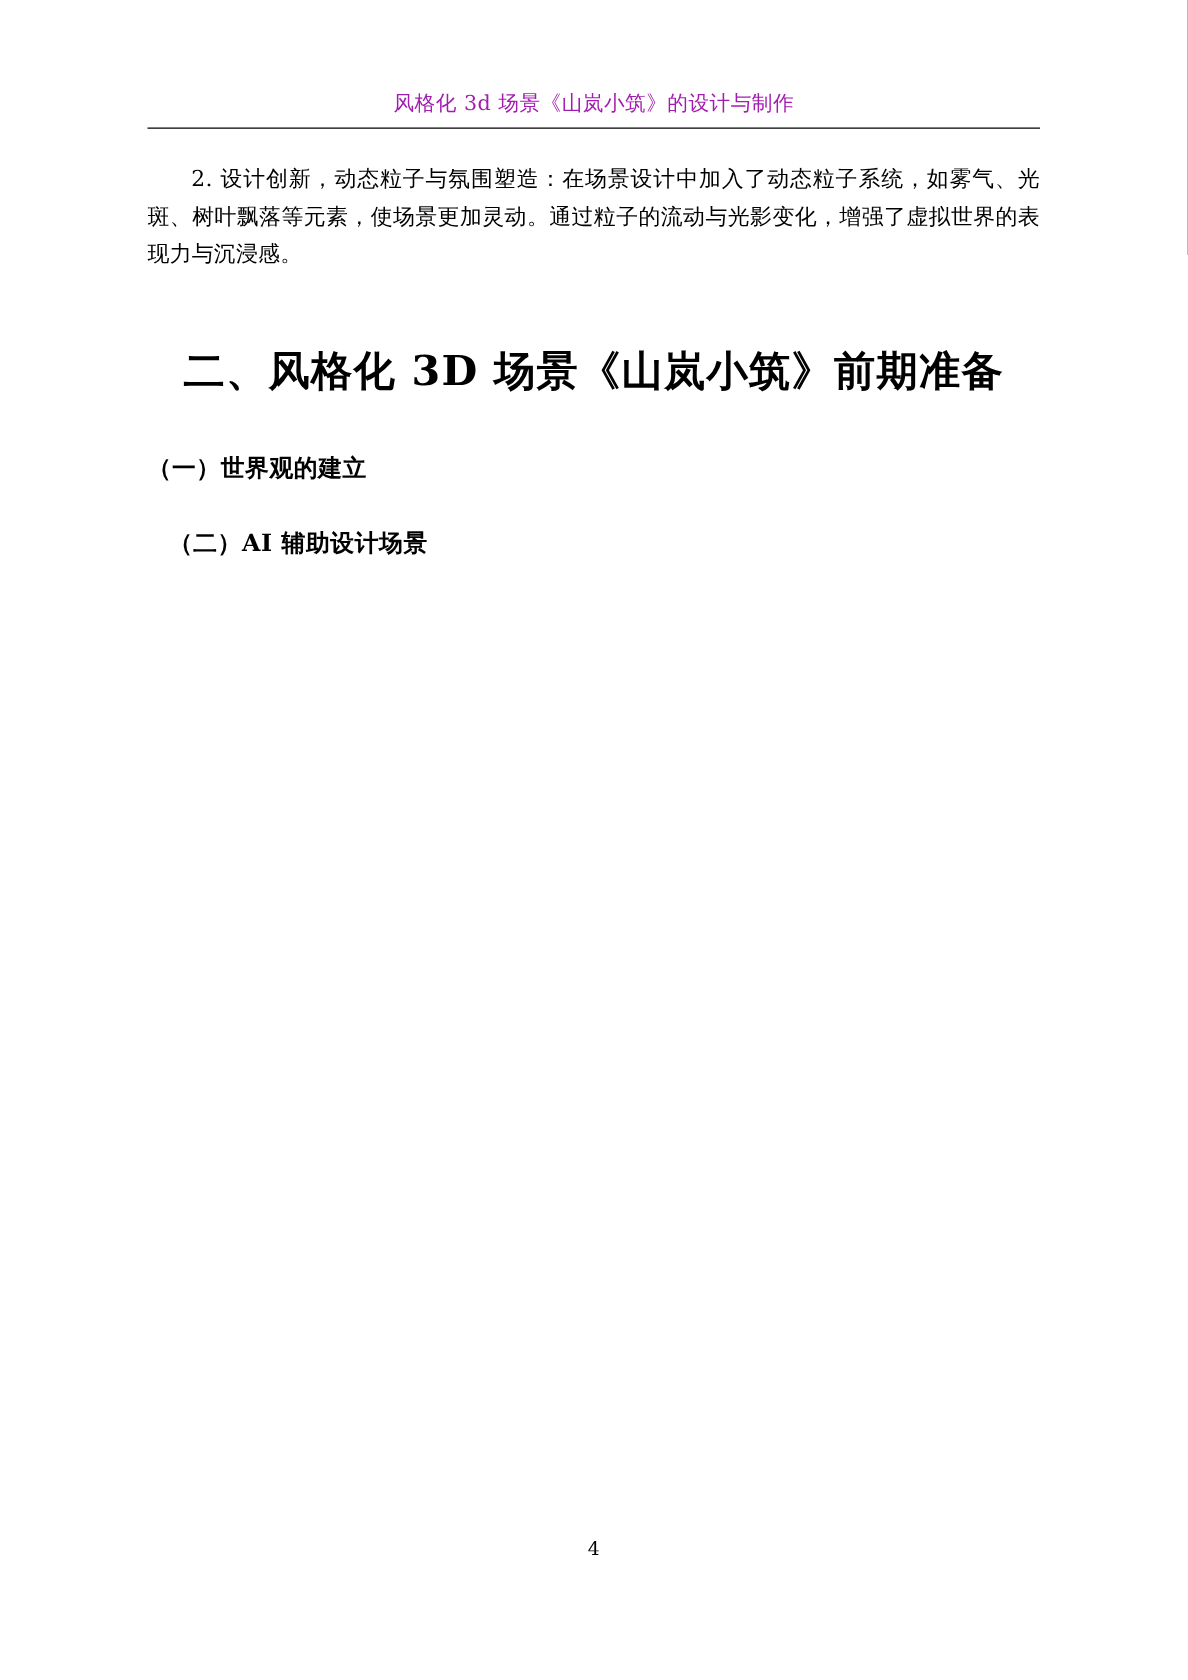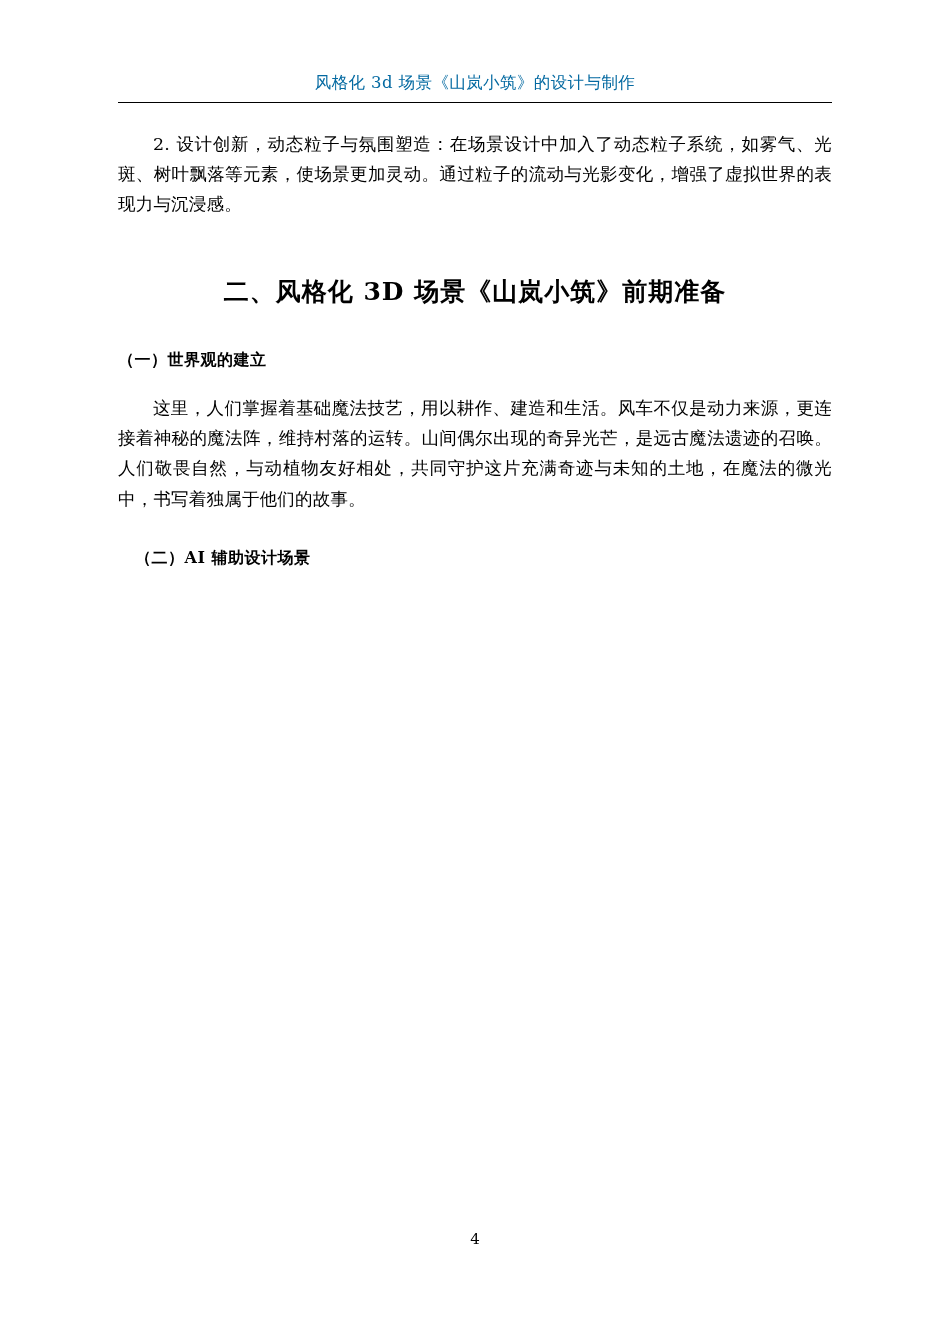--- a/index.html
+++ b/index.html
@@ -22,47 +22,47 @@
     left: 118px;
     top: 72px;
     width: 714px;
   }
   .header-line {
     text-align: center;
     font-size: 16.5px;
     font-family: "DejaVu Serif", "Liberation Serif", serif;
     letter-spacing: 0.4px;
     padding-bottom: 8px;
-    color: #0369a1;
+    color: #a21caf;
   }
   .header-rule {
     border-bottom: 1.4px solid #000;
     margin-bottom: 26px;
   }
   p.body {
     font-size: 17.5px;
     line-height: 1.72;
     margin: 0 0 2px 0;
     text-align: justify;
     text-justify: inter-ideograph;
     text-indent: 2em;
     letter-spacing: 0.2px;
   }
   p.body.tight {
     margin-bottom: 0;
   }
   h2.chapter {
-    font-size: 25px;
+    font-size: 33px;
     font-weight: bold;
     text-align: center;
     margin: 56px 0 42px 0;
     letter-spacing: 1px;
   }
   h3.section {
-    font-size: 16px;
+    font-size: 19px;
     font-weight: bold;
     margin: 30px 0 22px 0;
     letter-spacing: 0.5px;
   }
   h3.section.second {
     margin: 34px 0 16px 17px;
   }
   .page-number {
     position: absolute;
     bottom: 96px;
@@ -82,21 +82,20 @@
 
     <div class="header-line">风格化 3d 场景《山岚小筑》的设计与制作</div>
     <div class="header-rule"></div>
 
     <p class="body">2. 设计创新，动态粒子与氛围塑造：在场景设计中加入了动态粒子系统，如雾气、光斑、树叶飘落等元素，使场景更加灵动。通过粒子的流动与光影变化，增强了虚拟世界的表现力与沉浸感。</p>
 
     <h2 class="chapter">二、风格化 3D 场景《山岚小筑》前期准备</h2>
 
     <h3 class="section">（一）世界观的建立</h3>
 
-    <p class="body tight">这里，人们掌握着基础魔法技艺，用以耕作、建造和生活。风车不仅是动力来源，更连接着神秘的魔法阵，维持村落的运转。山间偶尔出现的奇异光芒，是远古魔法遗迹的召唤。人们敬畏自然，与动植物友好相处，共同守护这片充满奇迹与未知的土地，在魔法的微光中，书写着独属于他们的故事。</p>
 
     <h3 class="section second">（二）AI 辅助设计场景</h3>
 
 
   </div>
 
   <div class="page-number">4</div>
 
 </div>
 

